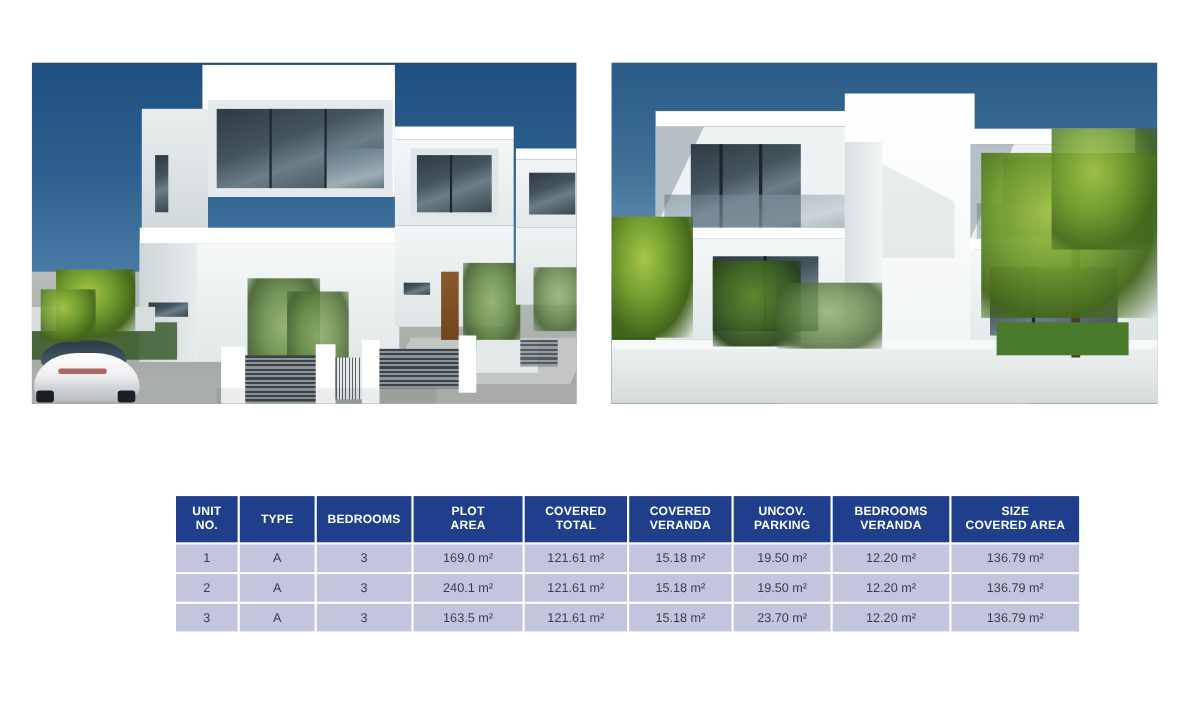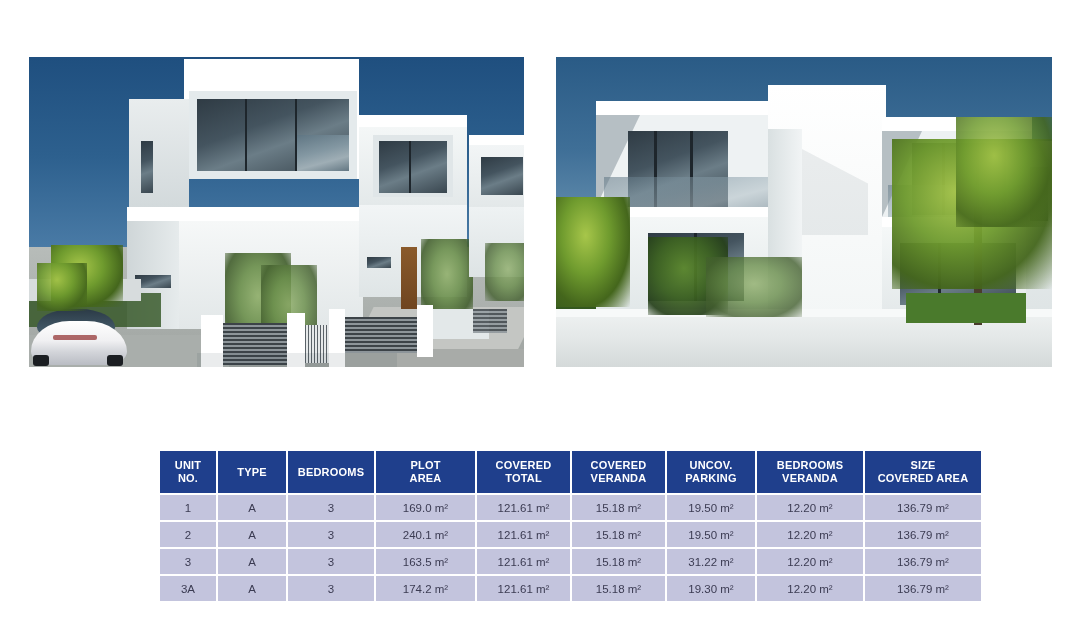--- a/index.html
+++ b/index.html
@@ -338,31 +338,20 @@
         <td>12.20 m²</td>
         <td>136.79 m²</td>
       </tr>
       <tr>
         <td>3</td>
         <td>A</td>
         <td>3</td>
         <td>163.5 m²</td>
         <td>121.61 m²</td>
         <td>15.18 m²</td>
-        <td>31.22 m²</td>
-        <td>12.20 m²</td>
-        <td>136.79 m²</td>
-      </tr>
-      <tr>
-        <td>3A</td>
-        <td>A</td>
-        <td>3</td>
-        <td>174.2 m²</td>
-        <td>121.61 m²</td>
-        <td>15.18 m²</td>
-        <td>19.30 m²</td>
+        <td>23.70 m²</td>
         <td>12.20 m²</td>
         <td>136.79 m²</td>
       </tr>
     </tbody>
   </table>
 
 </div>
 
 </body></html>

